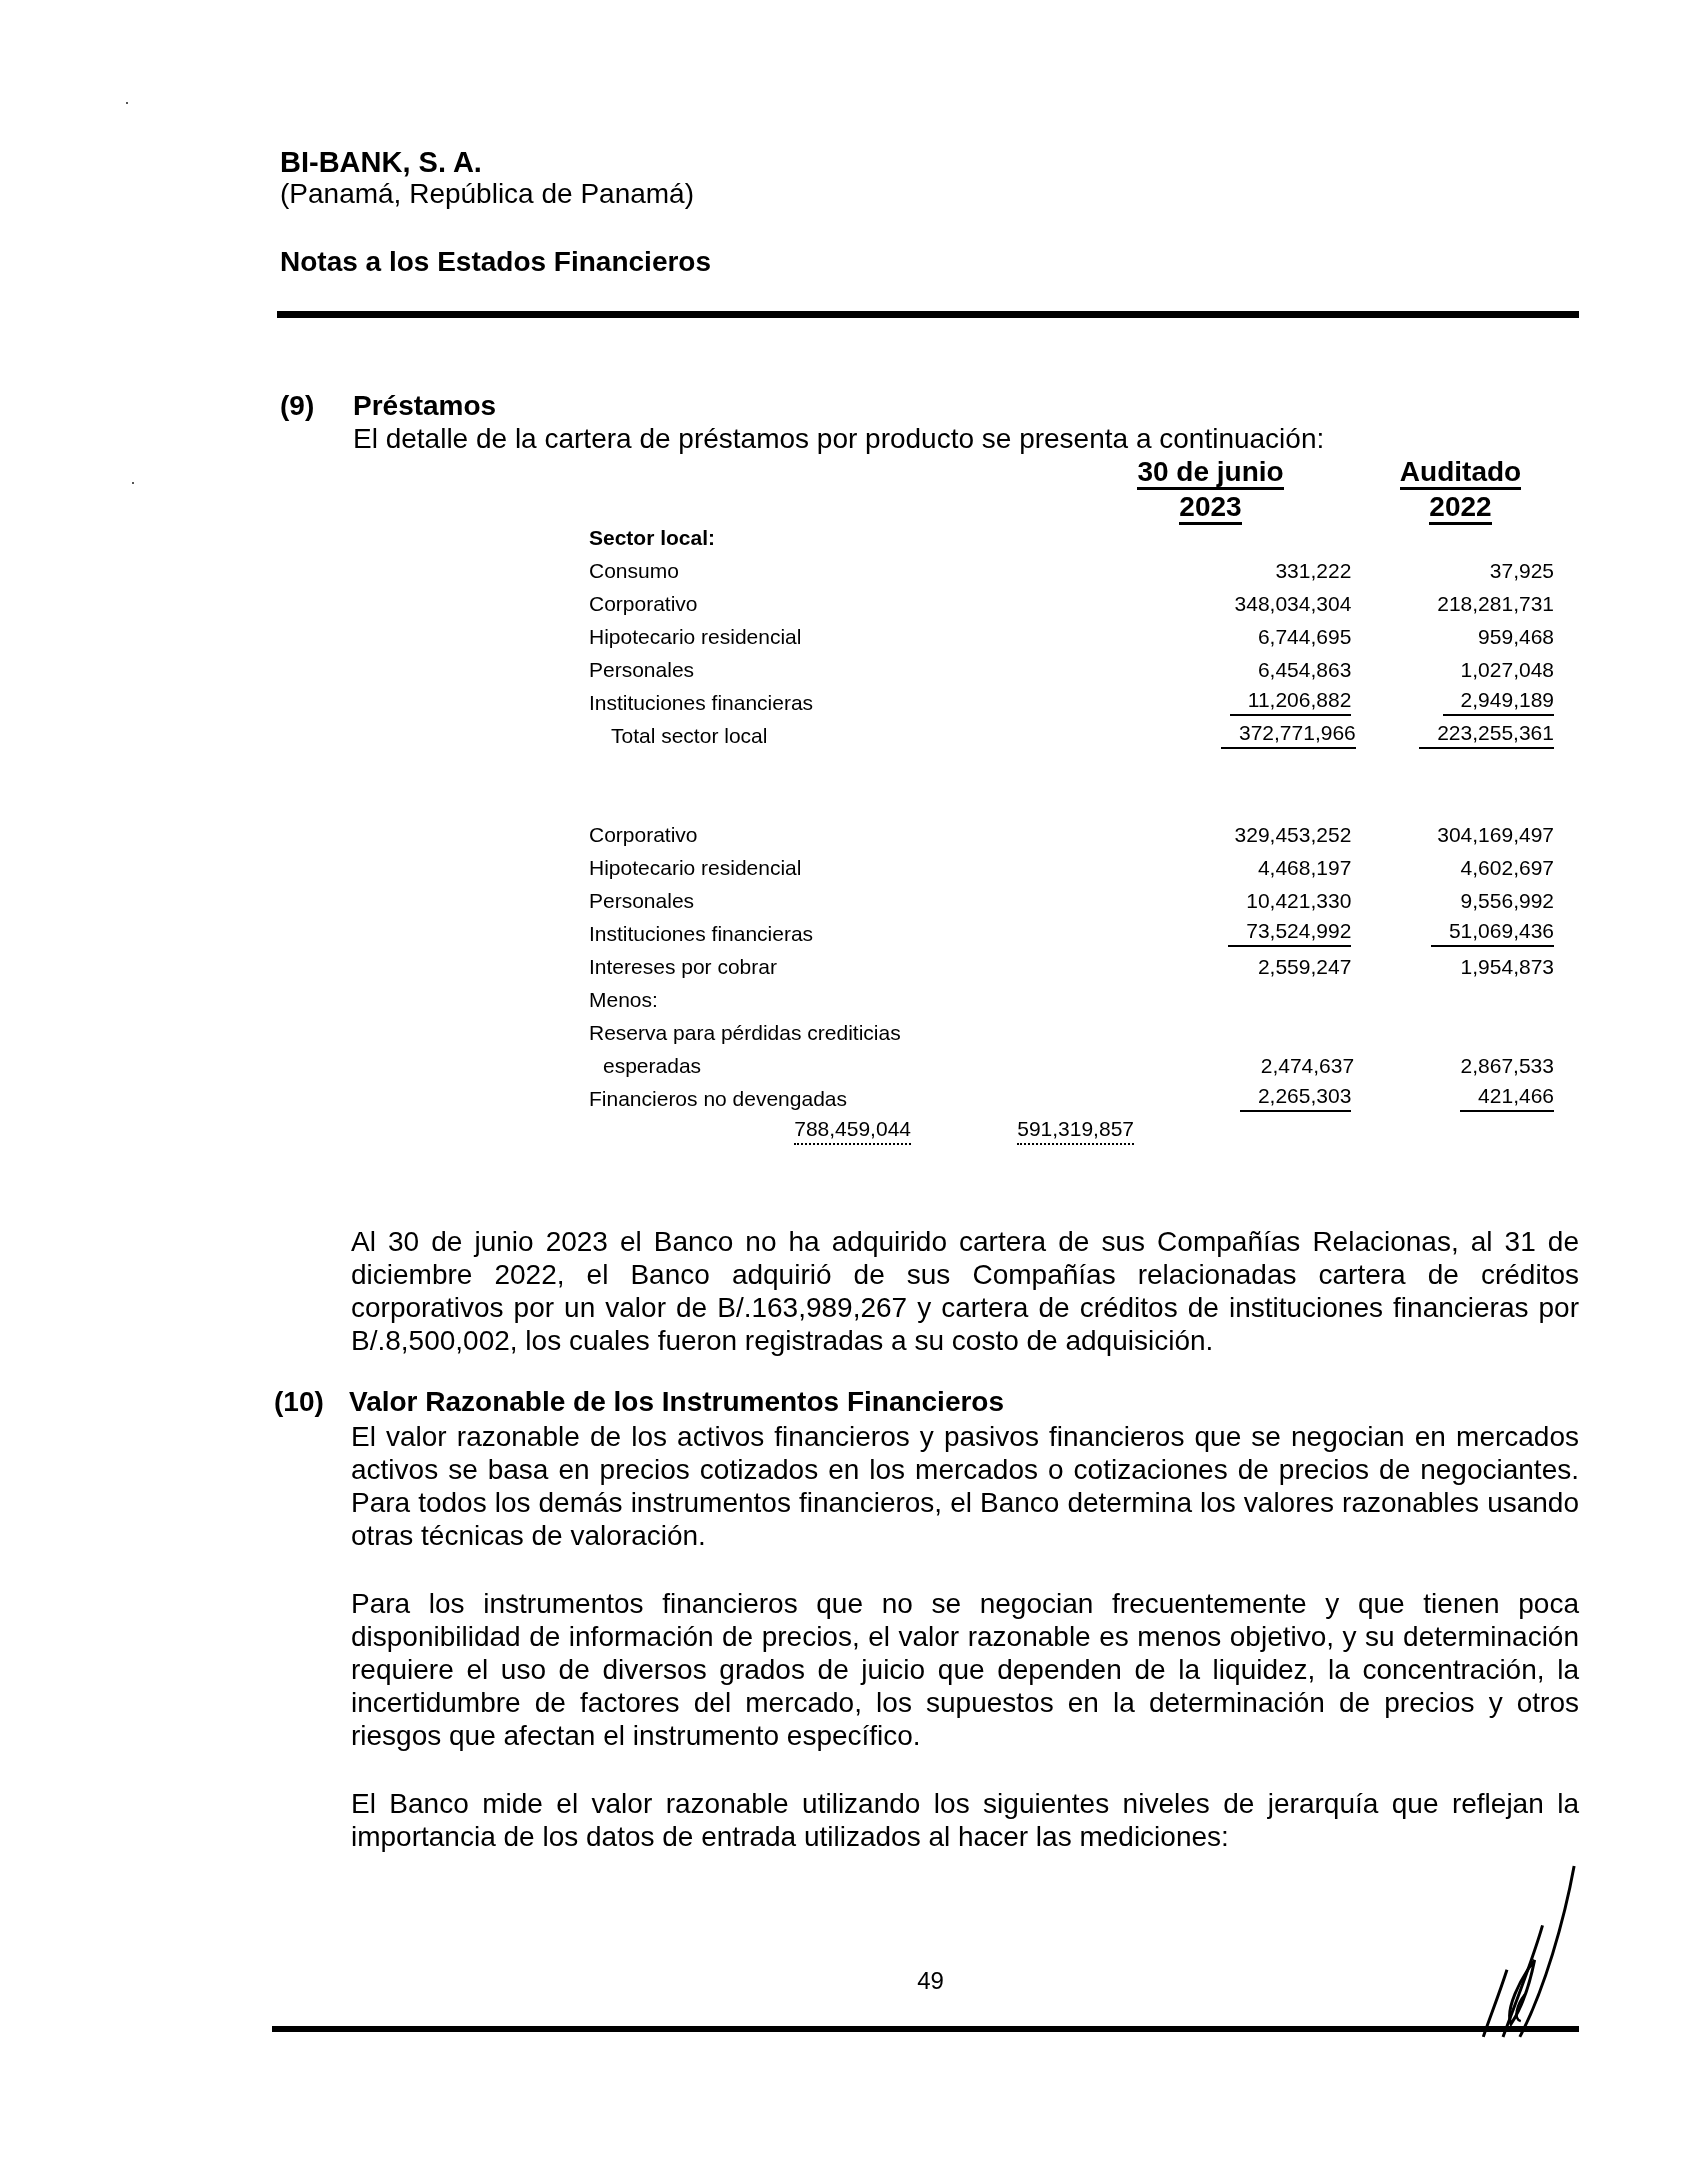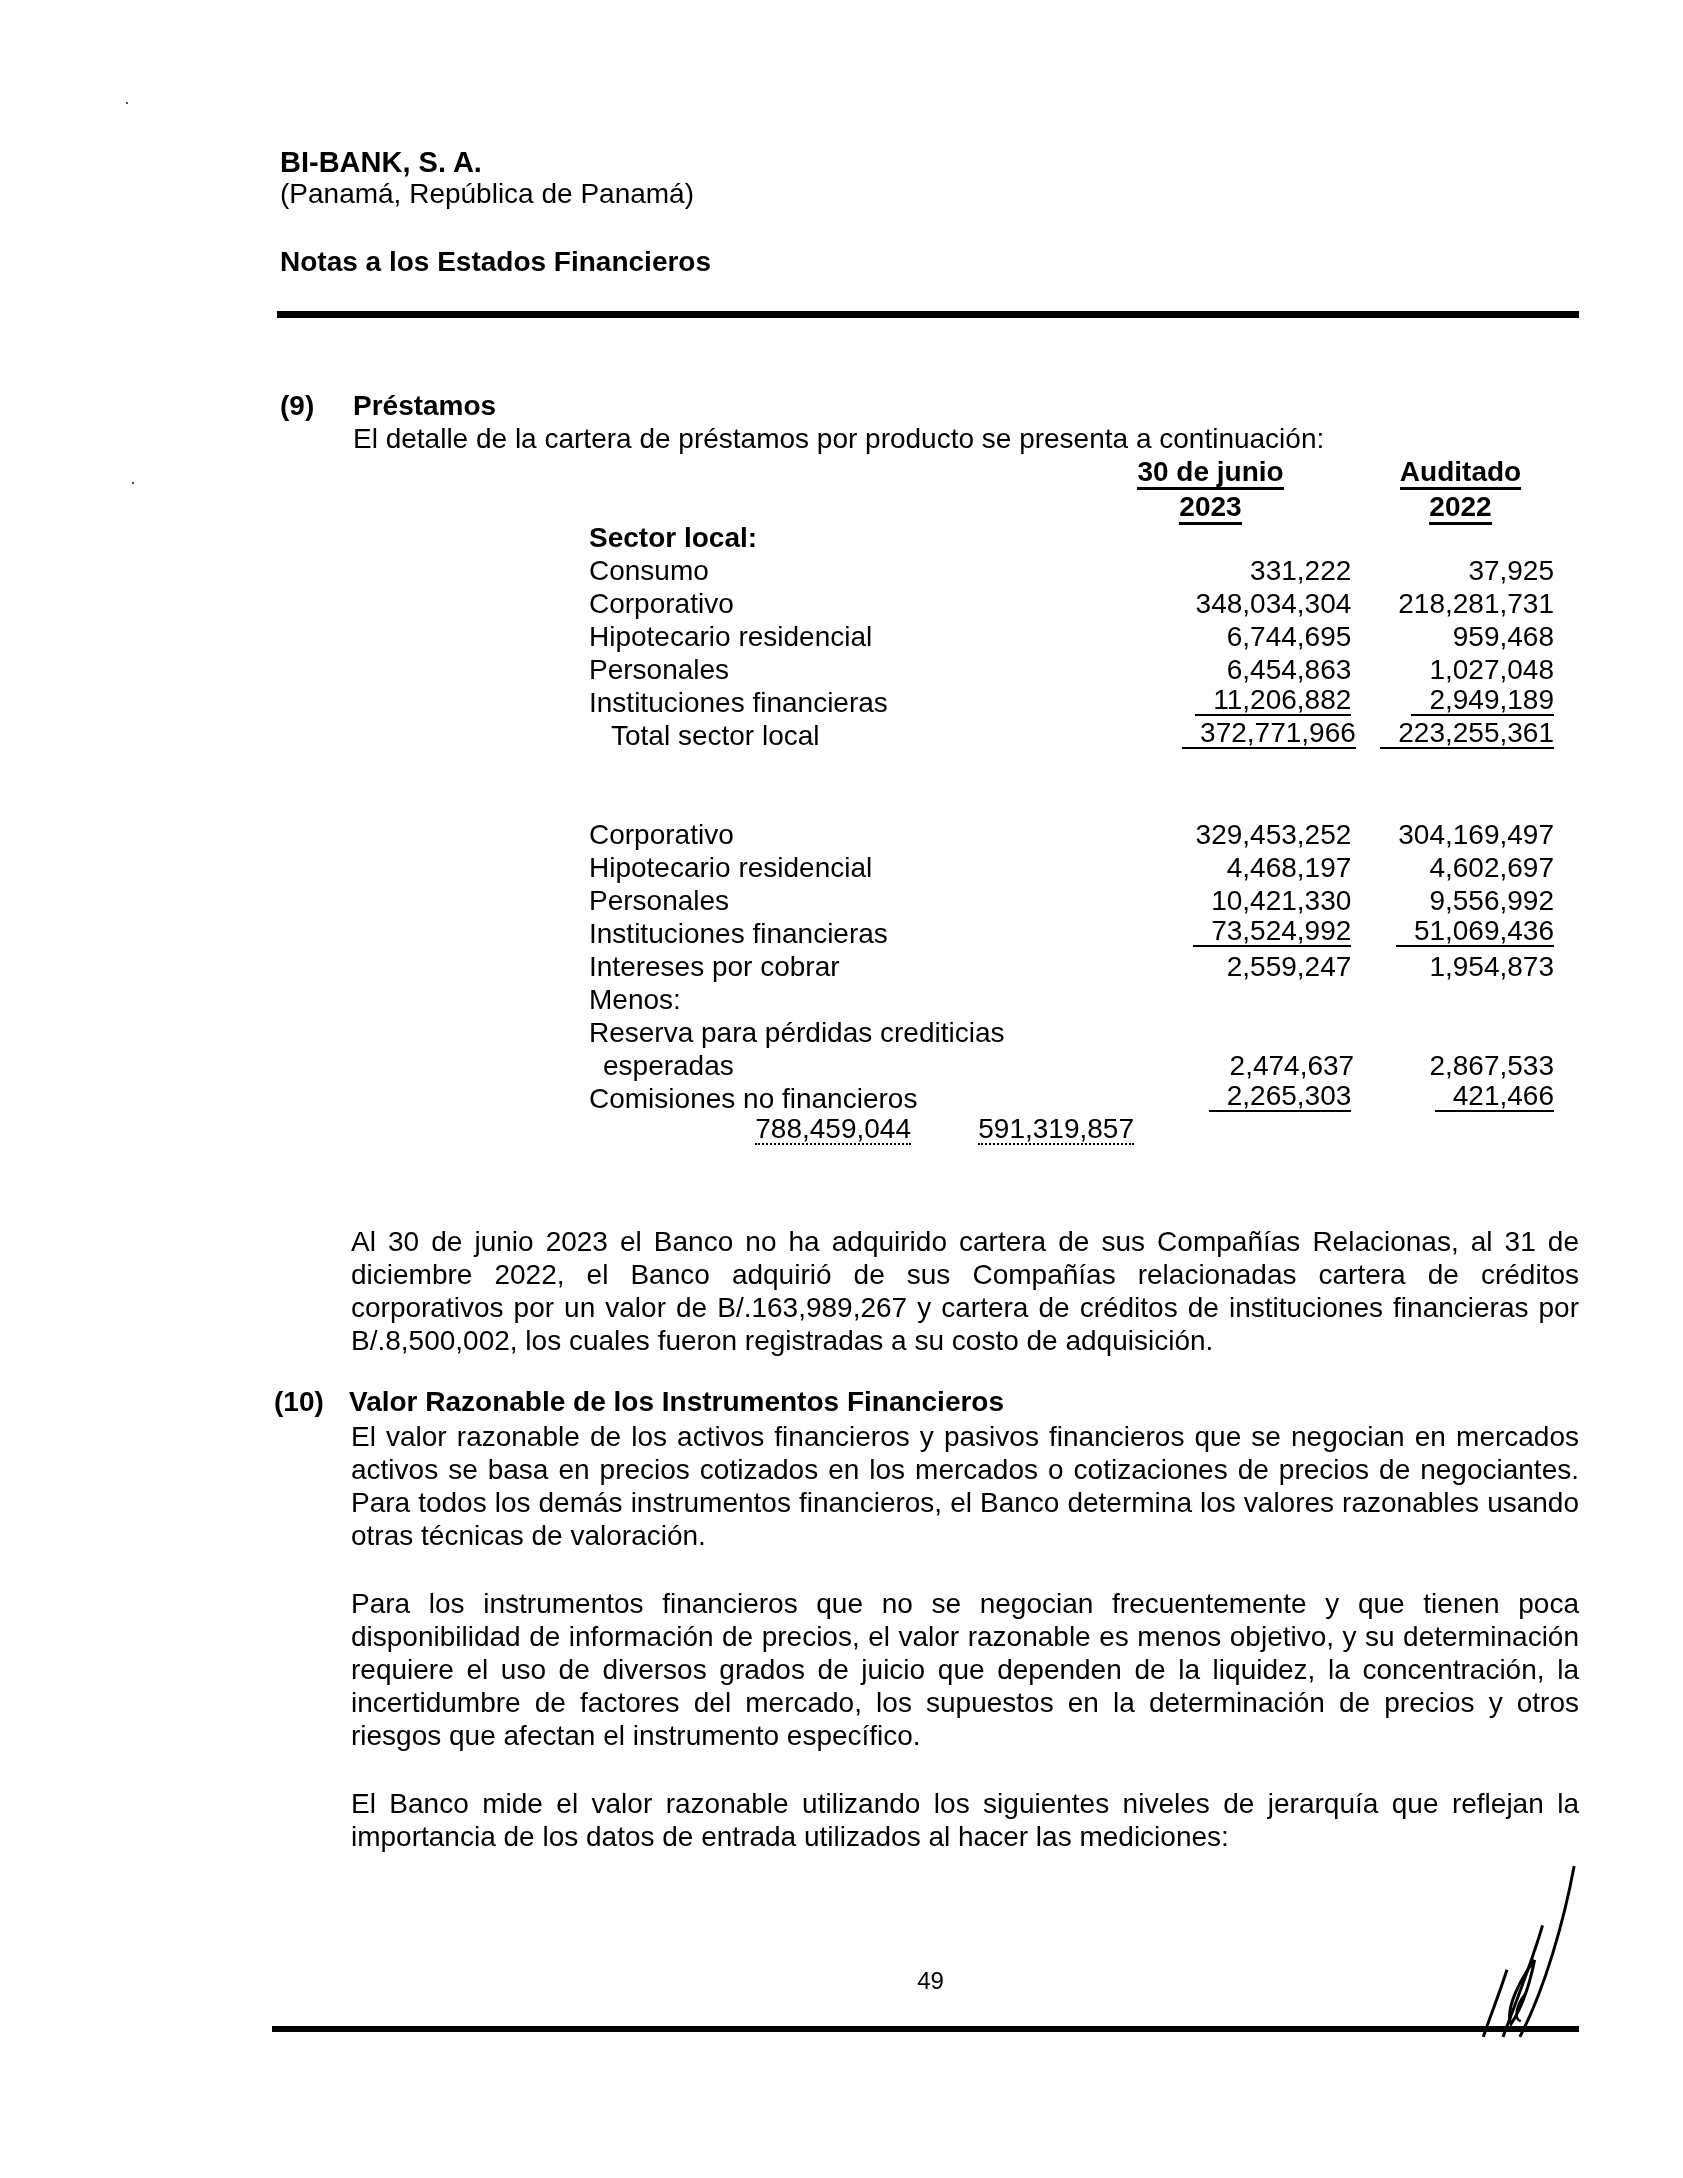--- a/index.html
+++ b/index.html
@@ -17,21 +17,21 @@
     .sec-num { font-size: 28px; font-weight: bold; }
     .sec9-num { left: 280px; top: 390px; }
     .sec9-title { left: 353px; top: 390px; font-size: 28px; font-weight: bold; }
     .sec9-intro { left: 353px; top: 423px; font-size: 28px; }
 
     .col-head { font-size: 28px; font-weight: bold; text-align: center; line-height: 34px; }
     .col-head span { display: inline-block; border-bottom: 3px solid #000; line-height: 30px; }
     .ch1 { left: 1119px; top: 455px; width: 183px; text-align: center; }
     .ch2 { left: 1391px; top: 455px; width: 139px; }
 
-    .table { left: 589px; top: 521px; width: 965px; font-size: 28px; }
+    .table { left: 589px; top: 521px; width: 965px; font-size: 21px; }
     .row { display: flex; height: 33px; line-height: 33px; }
     .row .label { width: 520px; white-space: nowrap; }
     .valcell { position: relative; height: 33px; }
     .vc1 { width: 178px; margin-left: 144px; }
     .vc2 { width: 178px; margin-left: 45px; }
     .valcell span { position: absolute; right: 0; top: 0; }
     .ul .valcell span { border-bottom: 2px solid #000; line-height: 28px; padding-left: 18px; }
     .dl .valcell span { border-bottom: 2px dotted #000; line-height: 28px; text-align: center; }
     .heading { font-weight: bold; }
     .indent1 { padding-left: 22px; }
@@ -216,21 +216,21 @@
     <div class="row">
       <div class="label indent2">esperadas</div>
       <div class="valcell vc1">
         <span>2,474,637</span>
       </div>
       <div class="valcell vc2">
         <span>2,867,533</span>
       </div>
     </div>
     <div class="row ul">
-      <div class="label">Comisiones no financieros</div>
+      <div class="label">Financieros no devengadas</div>
       <div class="valcell vc1">
         <span>2,265,303</span>
       </div>
       <div class="valcell vc2">
         <span>421,466</span>
       </div>
     </div>
     <div class="row dl">
       <div class="valcell vc1">
         <span>788,459,044</span>

